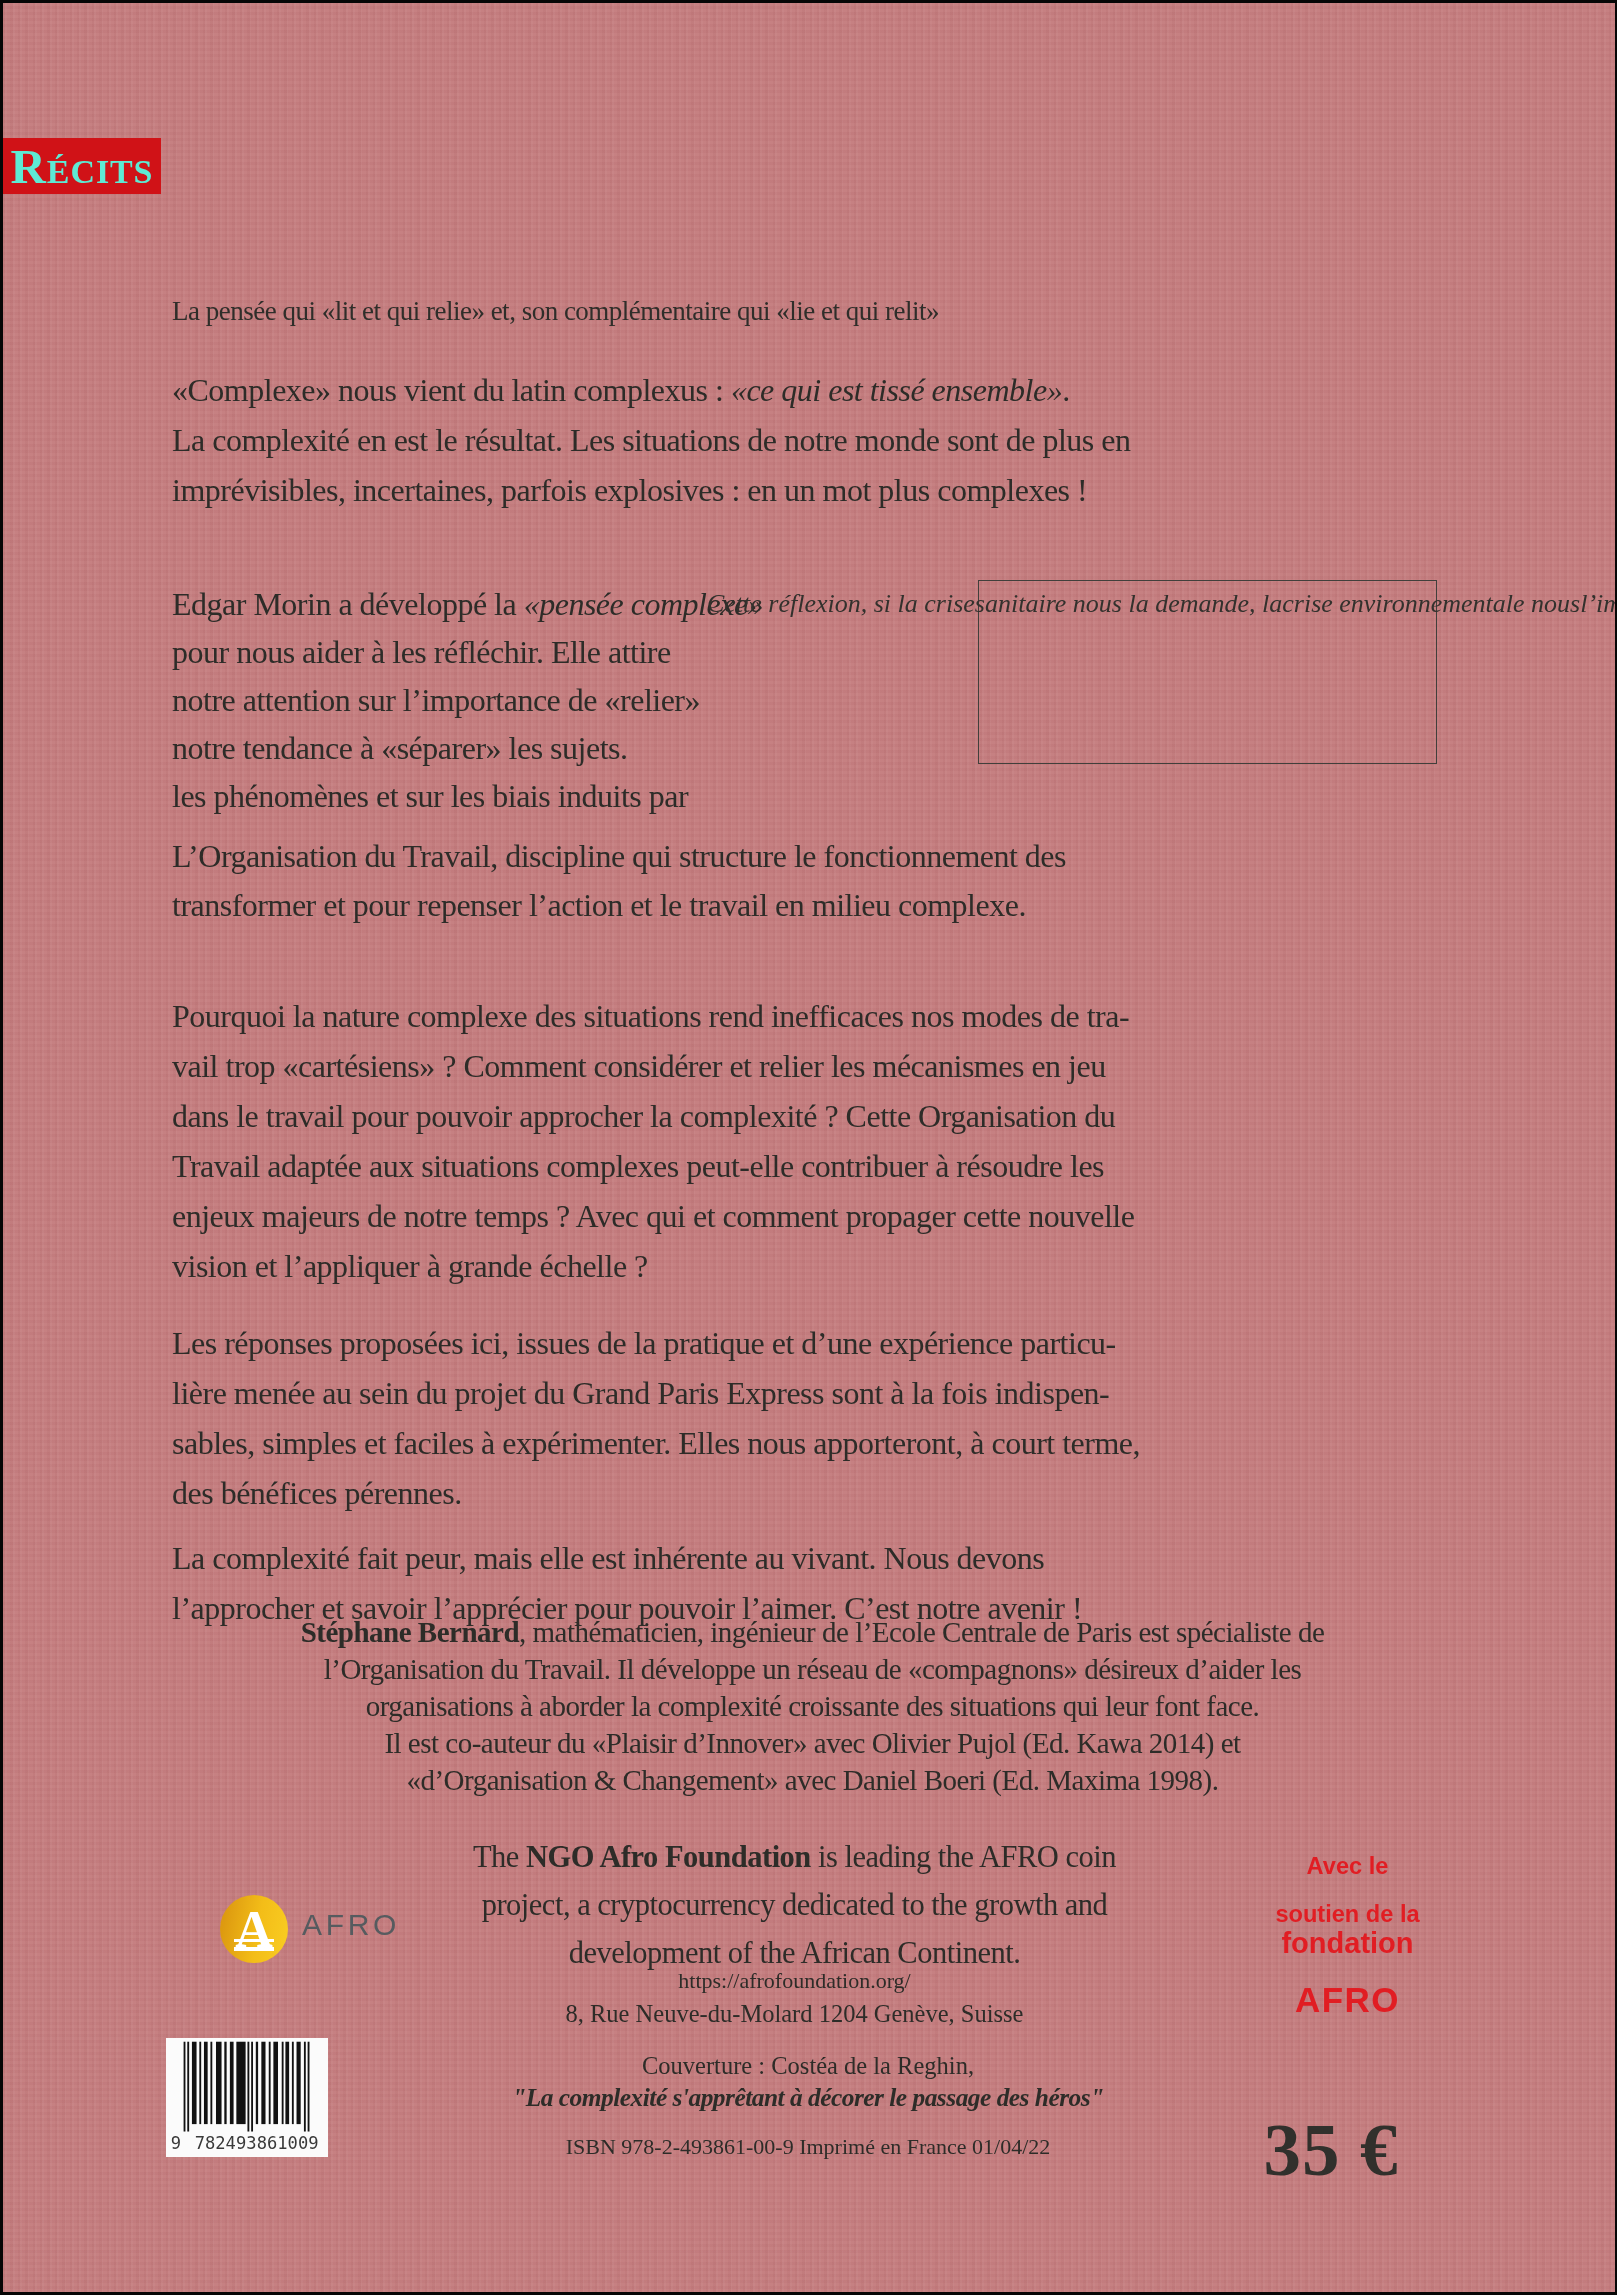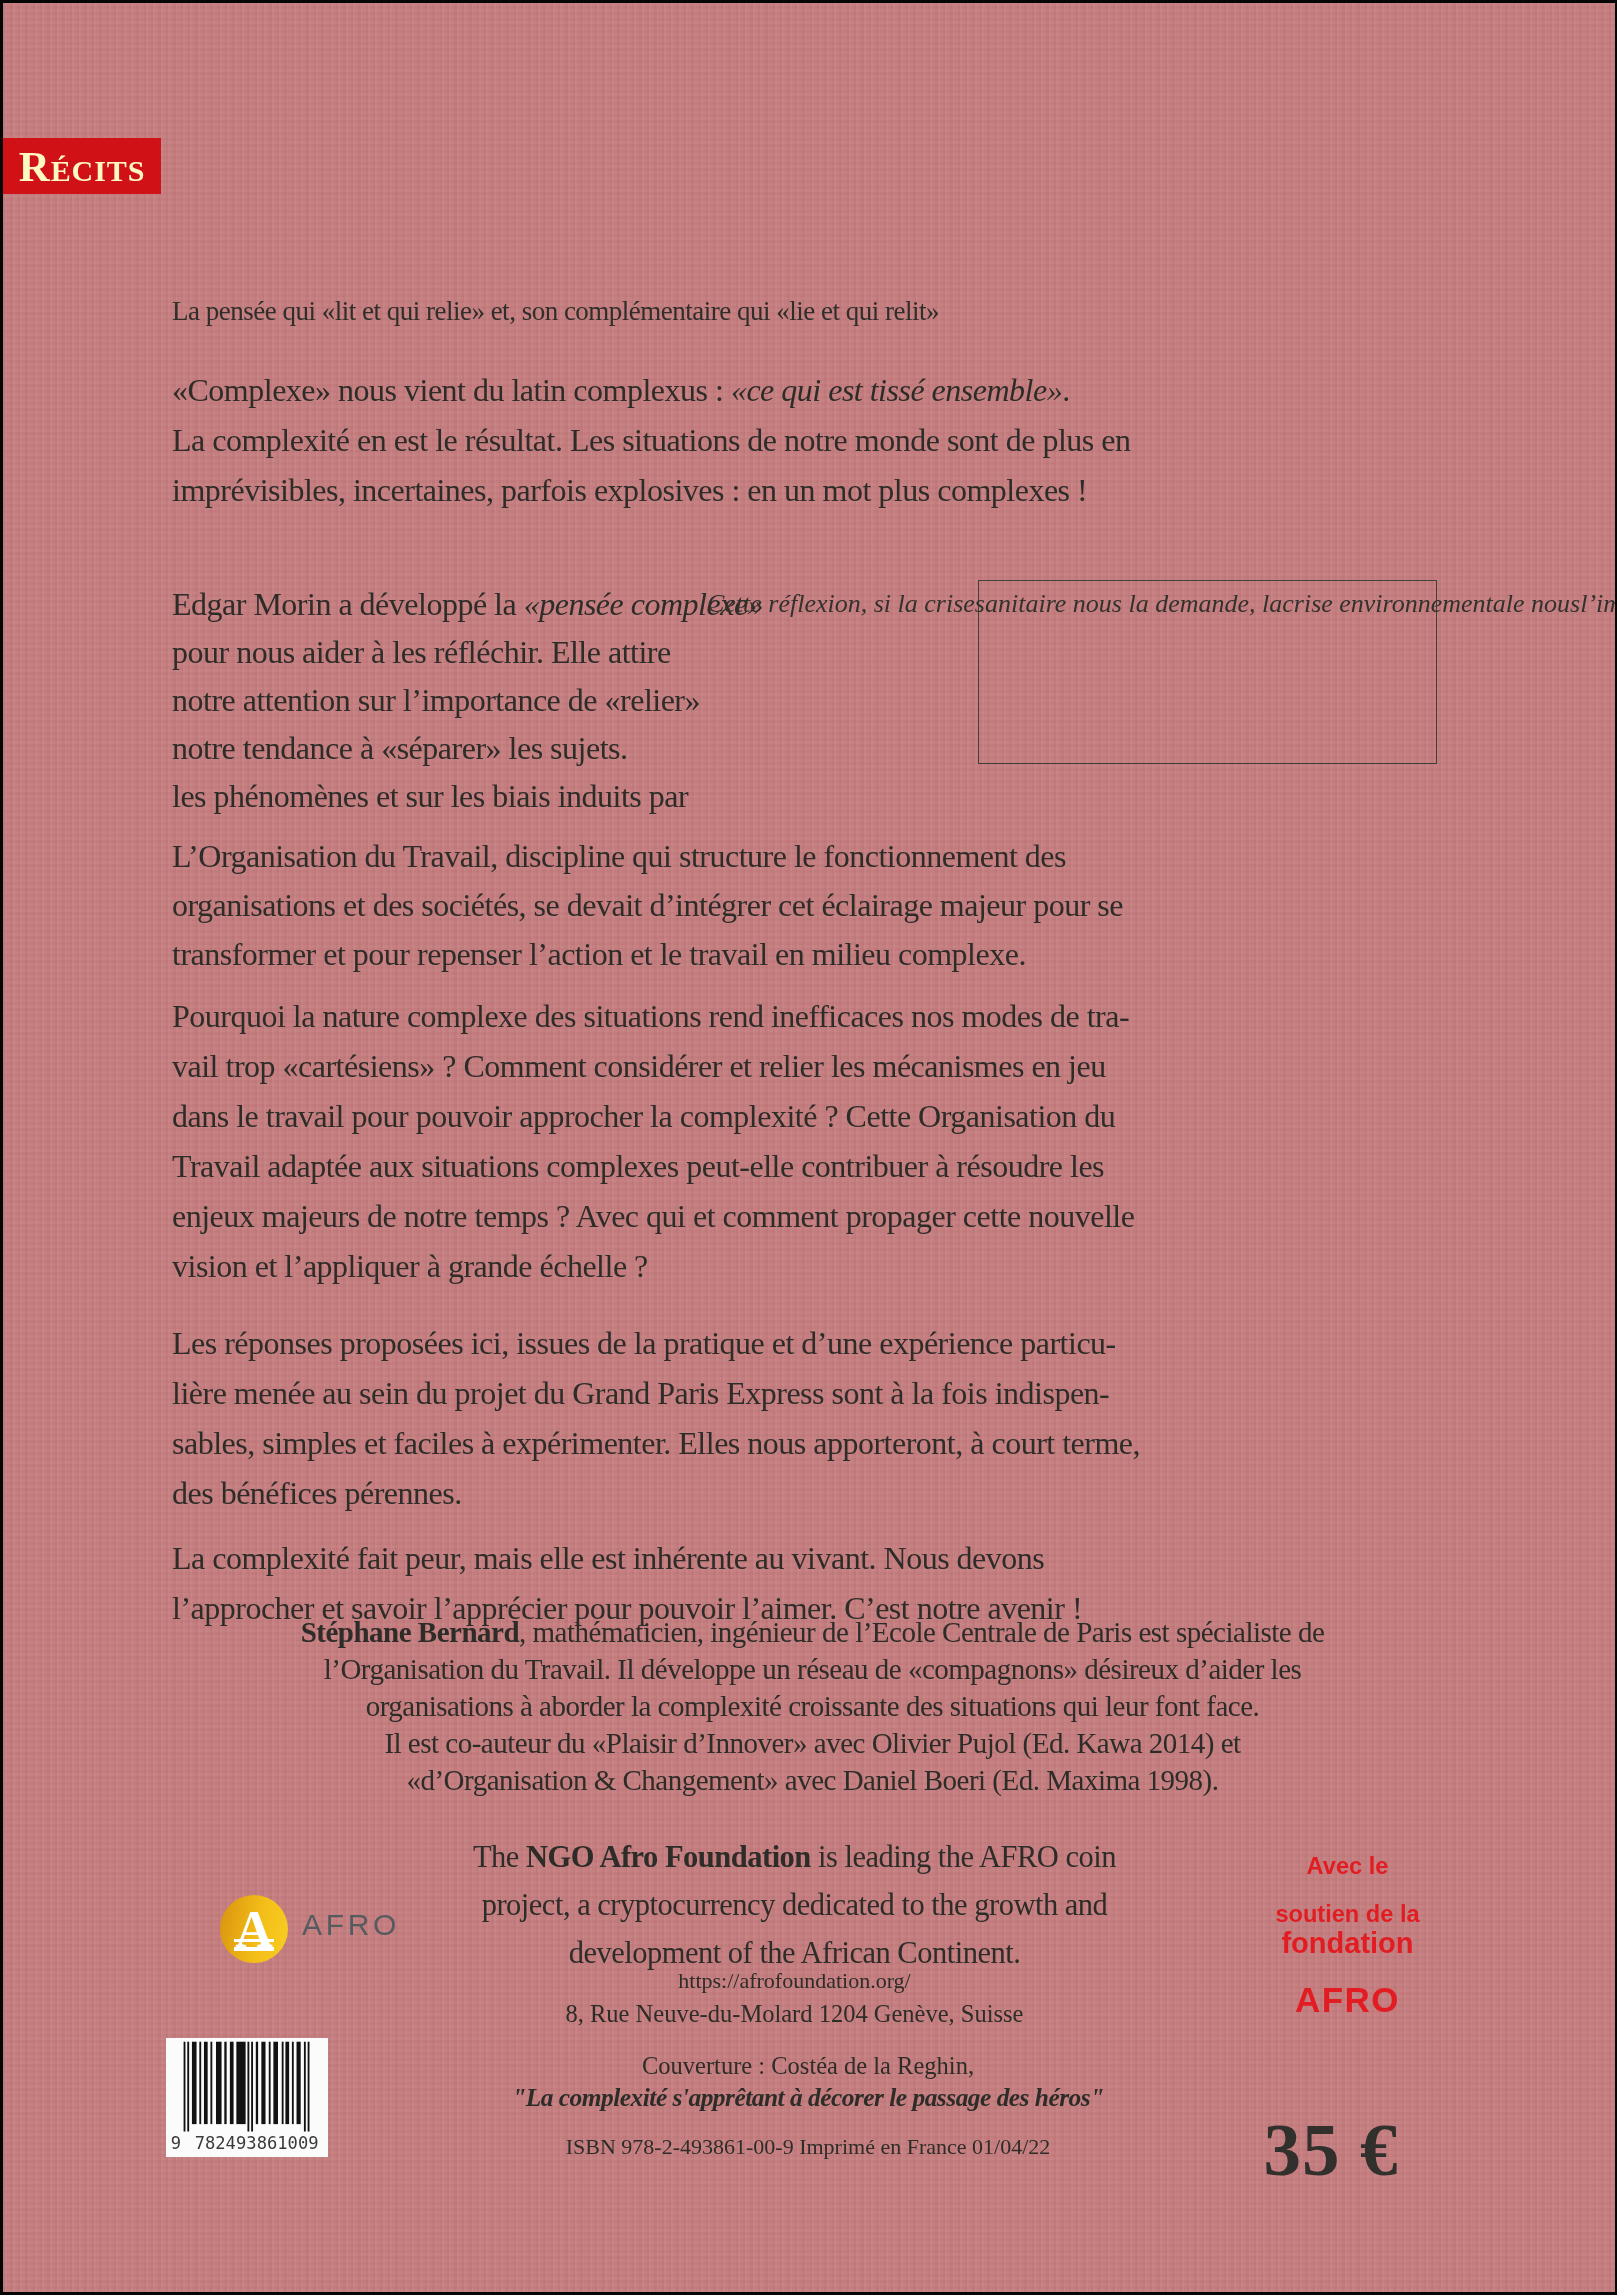--- a/index.html
+++ b/index.html
@@ -18,21 +18,21 @@
     content:"";position:absolute;inset:0;pointer-events:none;
     background:
       repeating-linear-gradient(90deg, rgba(120,40,42,.05) 0 2.3px, rgba(255,255,255,.035) 2.3px 4.2px, rgba(0,0,0,0) 4.2px 7.4px),
       repeating-linear-gradient(0deg, rgba(255,255,255,.02) 0 3.2px, rgba(90,25,28,.025) 3.2px 6px);
   }
   .line{white-space:nowrap;}
 
   .badge{
     position:absolute;left:0;top:135px;width:158px;height:56px;
     display:flex;align-items:center;justify-content:center;
-    color:#fef9c3;font-variant:small-caps;font-weight:700;font-size:43px;letter-spacing:0.9px;
+    color:#5eead4;font-variant:small-caps;font-weight:700;font-size:49px;letter-spacing:0.9px;
   }
   .title{
     position:absolute;left:165px;top:202px;
     font-variant:small-caps;font-weight:600;font-size:57px;letter-spacing:0.9px;color:#262521;
     white-space:nowrap;
   }
   .subtitle{
     position:absolute;left:169px;top:293px;font-size:27px;color:#2f2e2a;white-space:nowrap;letter-spacing:-0.5px;
   }
 
@@ -137,21 +137,20 @@
 
   <div class="callout">
       <div class="line">Cette réflexion, si la crise</div>
       <div class="line">sanitaire nous la demande, la</div>
       <div class="line">crise environnementale nous</div>
       <div class="line">l’imposera !</div>
     </div>
 
   <div class="para" id="p3">
       <div class="line">L’Organisation du Travail, discipline qui structure le fonctionnement des</div>
-      <div class="line">organisations et des sociétés, se devait d’intégrer cet éclairage majeur pour se</div>
       <div class="line">transformer et pour repenser l’action et le travail en milieu complexe.</div>
     </div>
 
   <div class="para" id="p4">
       <div class="line">Pourquoi la nature complexe des situations rend inefficaces nos modes de tra-</div>
       <div class="line">vail trop «cartésiens» ? Comment considérer et relier les mécanismes en jeu</div>
       <div class="line">dans le travail pour pouvoir approcher la complexité ? Cette Organisation du</div>
       <div class="line">Travail adaptée aux situations complexes peut-elle contribuer à résoudre les</div>
       <div class="line">enjeux majeurs de notre temps ? Avec qui et comment propager cette nouvelle</div>
       <div class="line">vision et l’appliquer à grande échelle ?</div>

